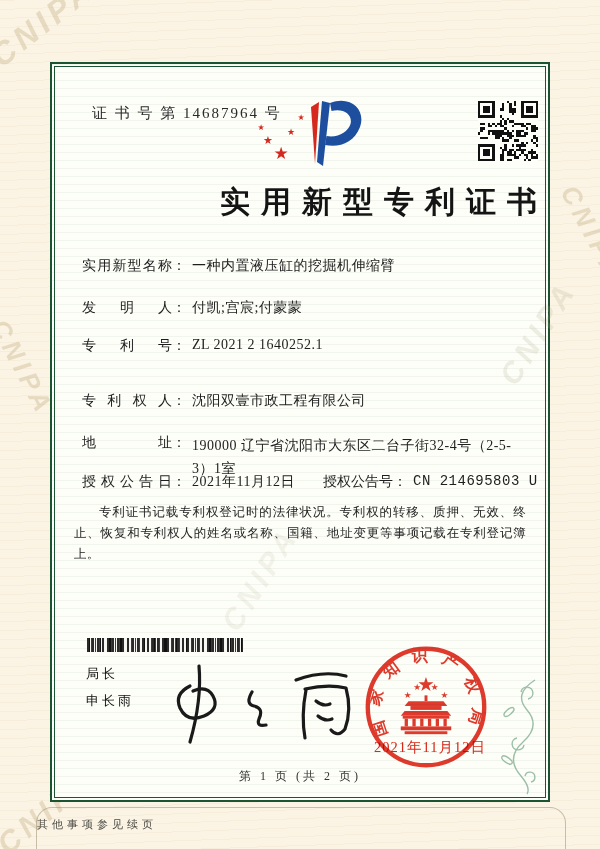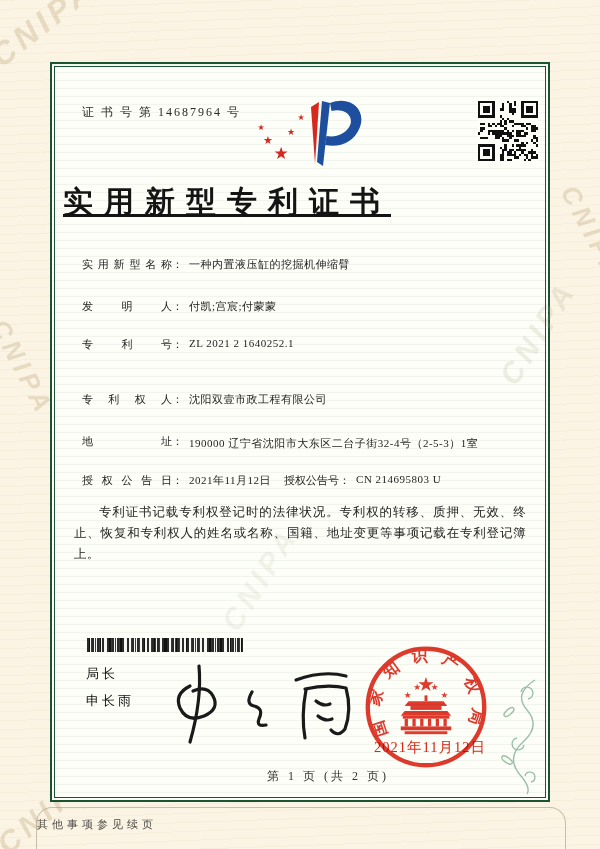--- a/index.html
+++ b/index.html
@@ -21,37 +21,37 @@
 
   
   .cert{
     position:absolute; left:50px; top:62px; width:496px; height:736px;
     background:#fdfef8;
     background-image:repeating-linear-gradient(180deg, rgba(196,212,194,.22) 0 1px, transparent 1px 8px);
     border:2px solid #1b5433;
   }
   .cert::after{content:''; position:absolute; inset:2px; border:1px solid #1b5433; pointer-events:none;}
 
-  .cert-no{position:absolute; left:30px; top:40px; font-size:12px; letter-spacing:2px; color:#2a2a2a;}
+  .cert-no{position:absolute; left:40px; top:40px; font-size:15px; letter-spacing:2px; color:#2a2a2a;}
 
   .qr{position:absolute; left:426px; top:37px; width:60px; height:60px;}
   .qr svg{width:100%; height:100%; shape-rendering:crispEdges;}
 
   .logo{position:absolute; left:203px; top:33px; width:112px; height:78px;}
 
-  .title{position:absolute; left:0; top:118px; width:100%; text-align:left;
-         font-size:30px; font-weight:bold; letter-spacing:11px; text-indent:11px; color:#141414;text-decoration:underline;}
-
-  .frow{position:absolute; left:30px; font-size:11px; color:#1e1e1e; white-space:nowrap;}
+  .title{position:absolute; left:0; top:118px; width:100%; text-align:right;
+         font-size:30px; font-weight:bold; letter-spacing:11px; text-indent:11px; color:#141414;}
+
+  .frow{position:absolute; left:30px; font-size:14px; color:#1e1e1e; white-space:nowrap;}
   .flabel{display:inline-block; width:90px; text-align:justify; text-align-last:justify; vertical-align:top;}
   .fcolon{display:inline-block; margin:0 6px 0 0; vertical-align:top;}
   .fvalue{display:inline-block; vertical-align:top; letter-spacing:.5px;}
   .addr .fvalue{width:340px; white-space:normal; line-height:1.65;}
   .r1{top:193px;} .r2{top:235px;} .r3{top:273px;} .r4{top:309px;} .r5{top:328px;} .r6{top:370px;} .r7{top:409px;}
-  .grant2{margin-left:13px;}
+  .grant2{margin-left:28px;font-family:Liberation Mono, monospace;}
 
   .paras{position:absolute; left:22px; top:438px; width:452px; font-size:12.5px; line-height:1.66;
          text-align:justify; color:#252525;}
   .paras p{margin:0; text-indent:2em; letter-spacing:.3px;}
 
   .barcode{position:absolute; left:35px; top:574px; width:156px; height:14px; background:
     repeating-linear-gradient(90deg,#2a2a2a 0 2px, rgba(0,0,0,0) 2px 5px),
     repeating-linear-gradient(90deg,#3a3a3a 0 1px, rgba(0,0,0,0) 1px 4px),
     repeating-linear-gradient(90deg,#111 0 3px, #f5f5f2 3px 11px);
   }
@@ -59,21 +59,21 @@
   .director{position:absolute; left:34px; top:596px; font-size:13px; line-height:27px;
             letter-spacing:3px; color:#111;}
 
   .signature{position:absolute; left:104px; top:592px; width:215px; height:95px;}
 
   .seal{position:absolute; left:308px; top:577px; width:132px; height:132px; mix-blend-mode:multiply; opacity:.93;}
   .stamp-date{position:absolute; left:322px; top:674px; width:170px; font-size:14.5px; letter-spacing:1px;
               color:#df2417; mix-blend-mode:multiply; white-space:nowrap;}
 
   .page-info{position:absolute; left:0; top:704px; width:100%; text-align:center;
-             font-size:12px; letter-spacing:3px; color:#333;padding-left:28px;}
+             font-size:12px; letter-spacing:3px; color:#333;}
 
   .floral{position:absolute; right:3px; bottom:4px; width:54px; height:120px; opacity:.6;}
 
   
   .footer-tab{position:absolute; left:36px; top:807px; width:528px; height:80px;
               border:1px solid rgba(158,146,118,.55); border-bottom:none; border-radius:16px 16px 0 0;}
   .footer-note{position:absolute; left:0; top:9px; width:100%; text-align:left;
                font-size:11px; letter-spacing:4px; color:#4a4a44;}
 </style>
 </head>

